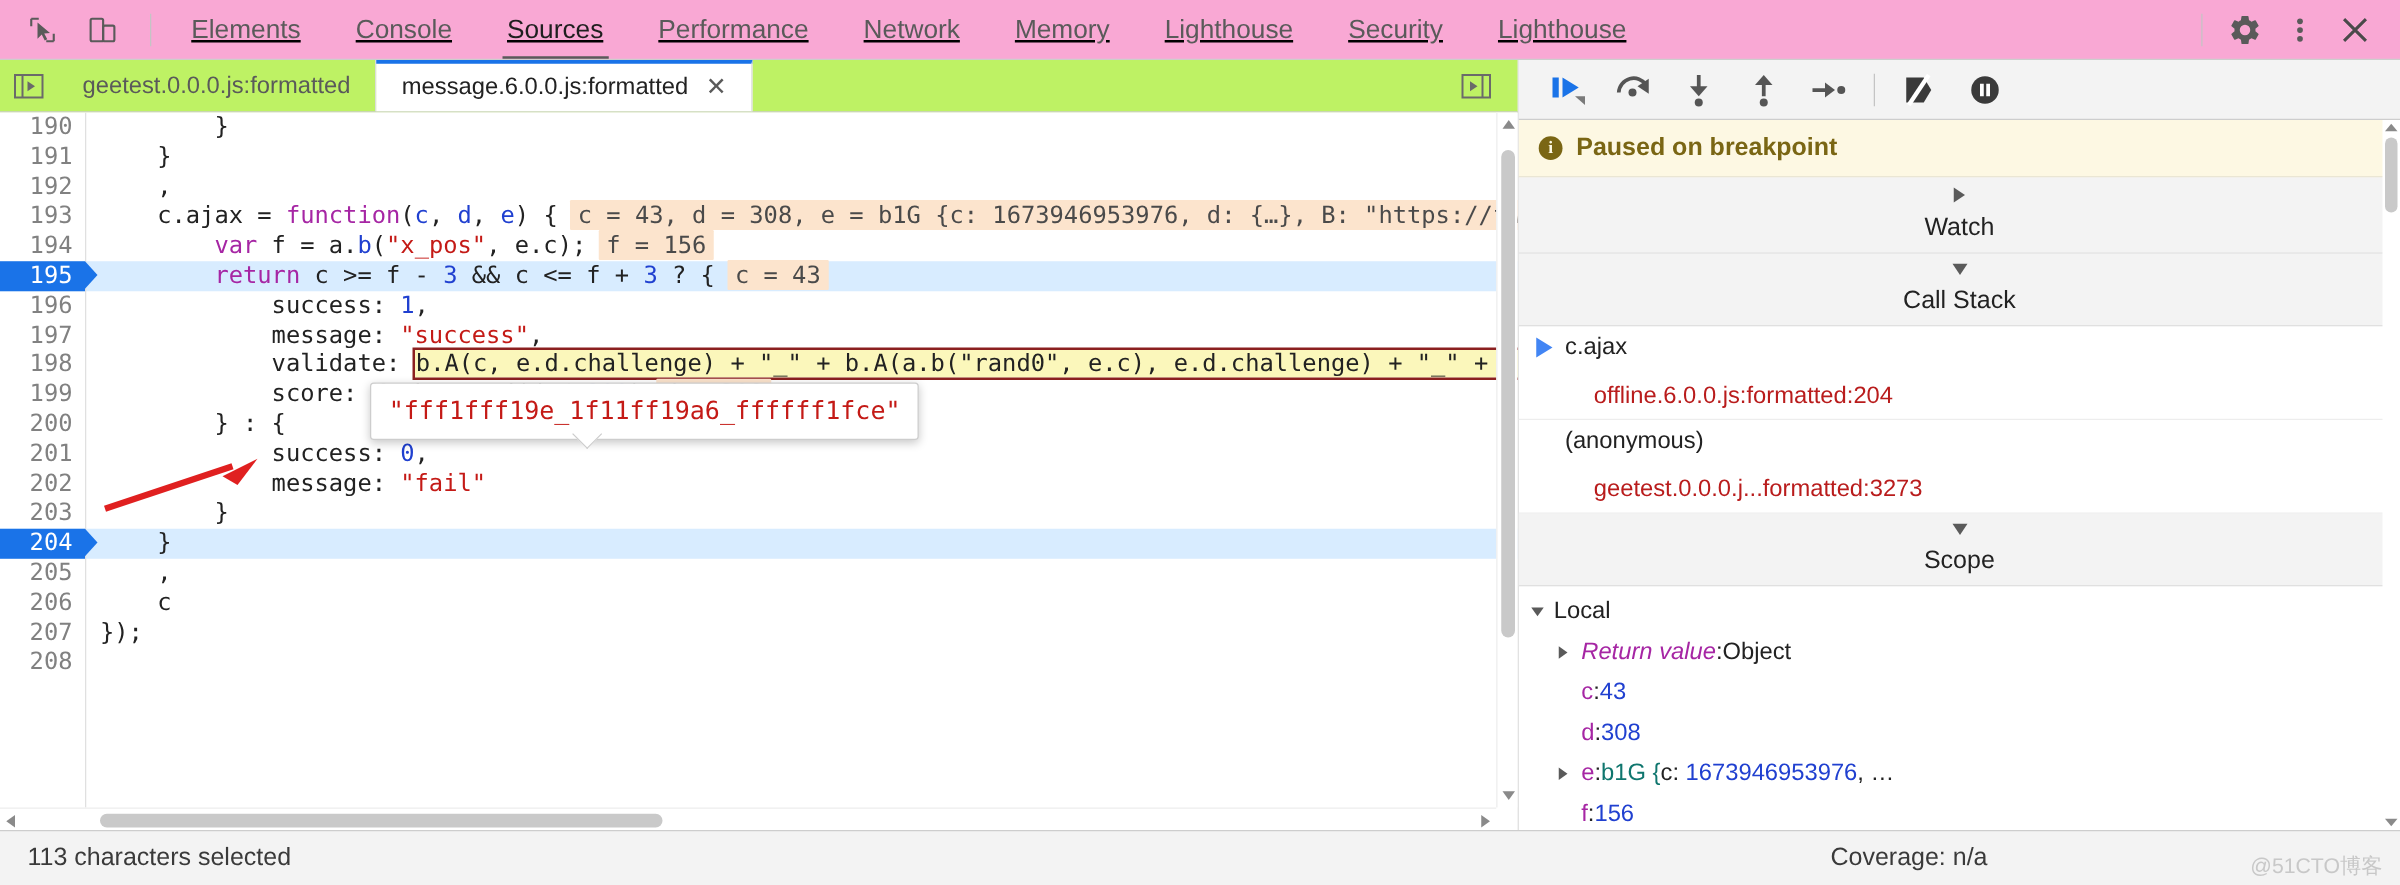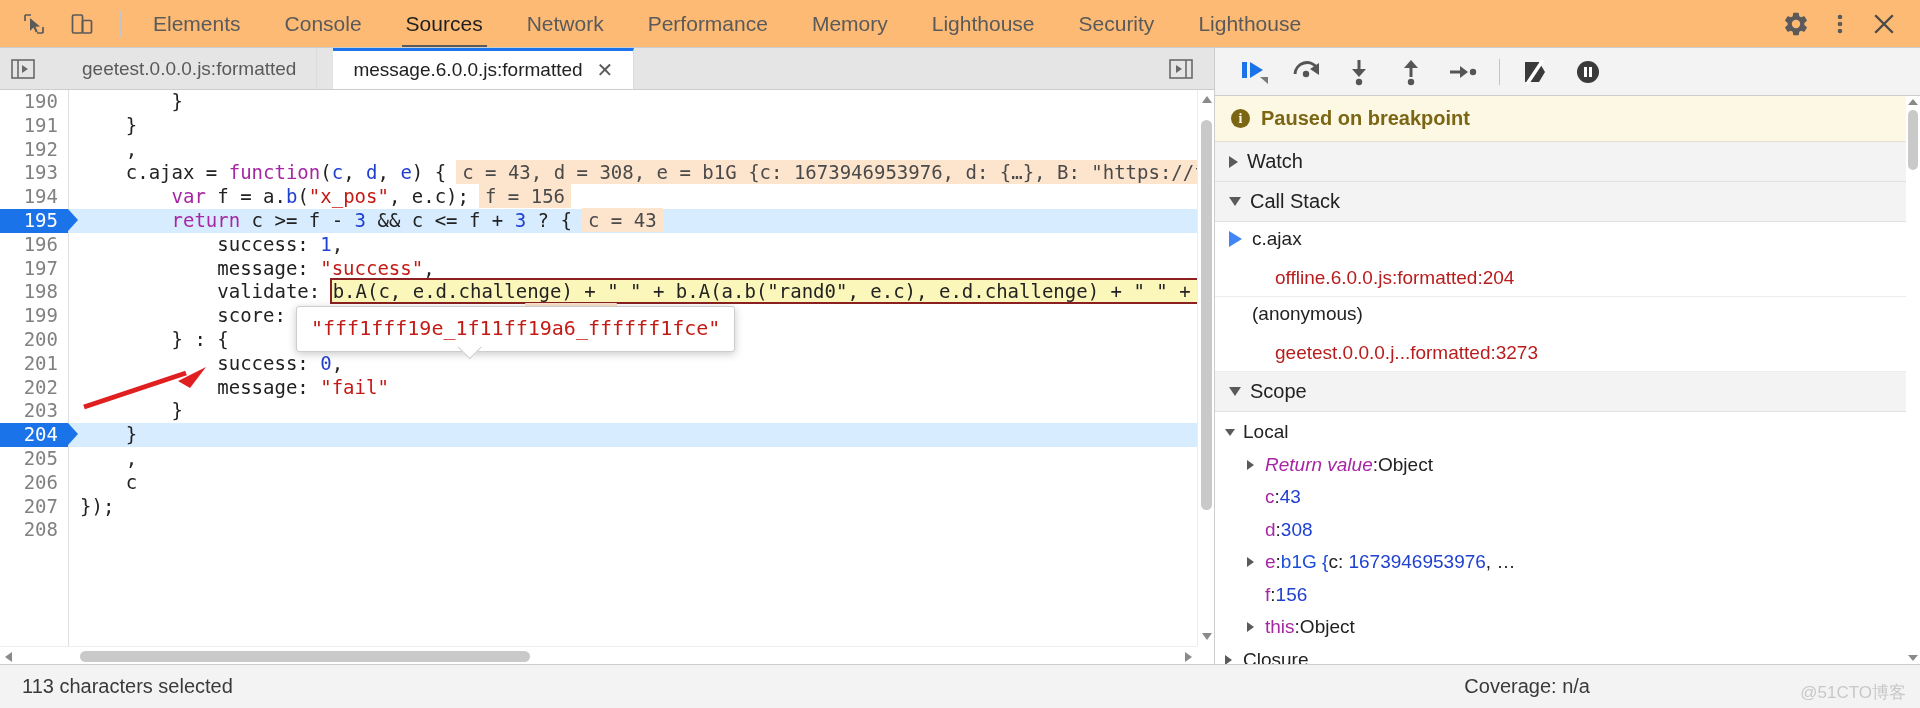--- a/index.html
+++ b/index.html
@@ -16,25 +16,26 @@
     position: relative;
     display: flex;
     flex-direction: column;
     background: #f3f3f3;
   }
 
   
   .toolbar {
     height: 48px;
     min-height: 48px;
-    background: #fdba74;
+    background: #f9a8d4;
     border-bottom: 1px solid #cdcdcd;
     display: flex;
     align-items: center;
     position: relative;
+    text-decoration: underline;
   }
   .tb-left { display: flex; align-items: center; padding-left: 14px; gap: 8px; }
   .tb-icon-btn {
     width: 40px; height: 38px;
     display: flex; align-items: center; justify-content: center;
     cursor: pointer;
   }
   .tb-sep {
     width: 1px; height: 26px; background: #c4c4c4; margin: 0 10px;
   }
@@ -75,26 +76,25 @@
     display: flex;
     flex-direction: column;
     background: #fff;
     border-right: 1px solid #cdcdcd;
     position: relative;
   }
 
   
   .file-tabs {
     height: 42px; min-height: 42px;
-    background: #e5e5e5;
+    background: #bef264;
     border-bottom: 1px solid #cdcdcd;
     display: flex;
     align-items: stretch;
     position: relative;
-    gap: 16px;
   }
   .file-tab-navbtn {
     width: 46px;
     display: flex; align-items: center; justify-content: center;
     cursor: pointer;
   }
   .file-tab {
     display: flex; align-items: center;
     padding: 0 20px;
     font-size: 19px;
@@ -336,20 +336,21 @@
   }
 
   .section-header {
     background: #f3f3f3;
     border-bottom: 1px solid #e0e0e0;
     padding: 8px 14px;
     display: flex; align-items: center; gap: 9px;
     font-size: 20px;
     color: #222;
     cursor: pointer;
+    flex-direction: column;
   }
   .tri {
     width: 0; height: 0;
     border-top: 6px solid transparent;
     border-bottom: 6px solid transparent;
     border-left: 9px solid #5a5a5a;
     flex: none;
   }
   .tri.open {
     border-left: 6px solid transparent;
@@ -408,21 +409,21 @@
     white-space: nowrap;
     cursor: pointer;
   }
   .scope-row .tri-slot { width: 18px; flex: none; display: flex; align-items: center; }
   .scope-row.indent2 { padding-left: 32px; }
   .sc-local { color: #222; }
   .sc-prop { color: #a626a4; }
   .sc-prop.italic { font-style: italic; }
   .sc-obj { color: #222; }
   .sc-num { color: #2040d0; }
-  .sc-cls { color: #1d4ed8; }
+  .sc-cls { color: #0f766e; }
 
   .dbg-scroll {
     position: absolute;
     right: 0; top: 48px; bottom: 0;
     width: 14px;
     background: #fff;
     z-index: 30;
   }
   .dbg-scroll .thumb {
     position: absolute;
@@ -490,24 +491,24 @@
       <div class="panel-tab">
           <span>Elements</span>
         </div>
       <div class="panel-tab">
           <span>Console</span>
         </div>
       <div class="panel-tab selected">
           <span>Sources</span>
         </div>
       <div class="panel-tab">
+          <span>Performance</span>
+        </div>
+      <div class="panel-tab">
           <span>Network</span>
-        </div>
-      <div class="panel-tab">
-          <span>Performance</span>
         </div>
       <div class="panel-tab">
           <span>Memory</span>
         </div>
       <div class="panel-tab">
           <span>Lighthouse</span>
         </div>
       <div class="panel-tab">
           <span>Security</span>
         </div>

